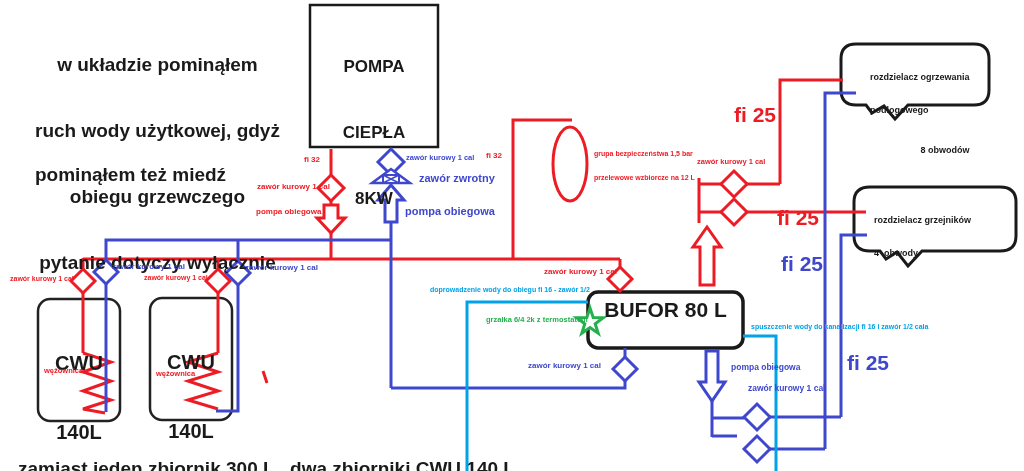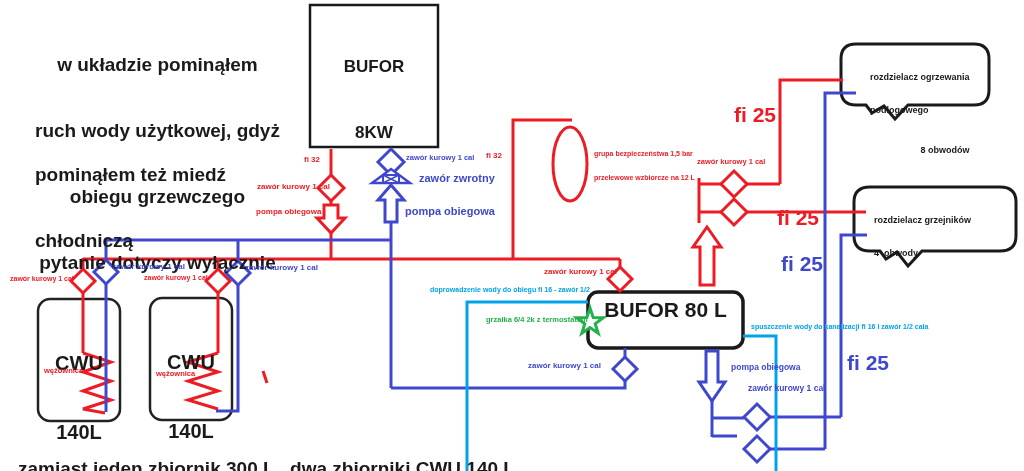--- a/index.html
+++ b/index.html
@@ -99,25 +99,25 @@
   </svg>
 
   <div class="lbl note" style="left:35px;top:10px;text-align:center;">
     <div>w układzie pominąłem</div>
     <div>ruch wody użytkowej, gdyż</div>
     <div>obiegu grzewczego</div>
     <div>pytanie dotyczy wyłącznie</div>
   </div>
   <div class="lbl note" style="left:35px;top:120px;">
     <div>pominąłem też miedź</div>
-    <div>chłodniczą</div>
   </div>
 
   <div class="lbl t-black center" style="left:310px;top:12px;width:128px;font-size:17px;line-height:22px;">
-    <div>BUFOR</div>
+    <div>POMPA</div>
+    <div>CIEPŁA</div>
     <div>8KW</div>
   </div>
 
   <div class="lbl t-black center" style="left:38px;top:306px;width:82px;font-size:20px;line-height:23px;">
     <div>CWU</div>
     <div>140L</div>
   </div>
   <div class="lbl t-red" style="left:44px;top:367px;font-size:7.5px;">wężownica</div>
 
   <div class="lbl t-black center" style="left:150px;top:305px;width:82px;font-size:20px;line-height:23px;">

